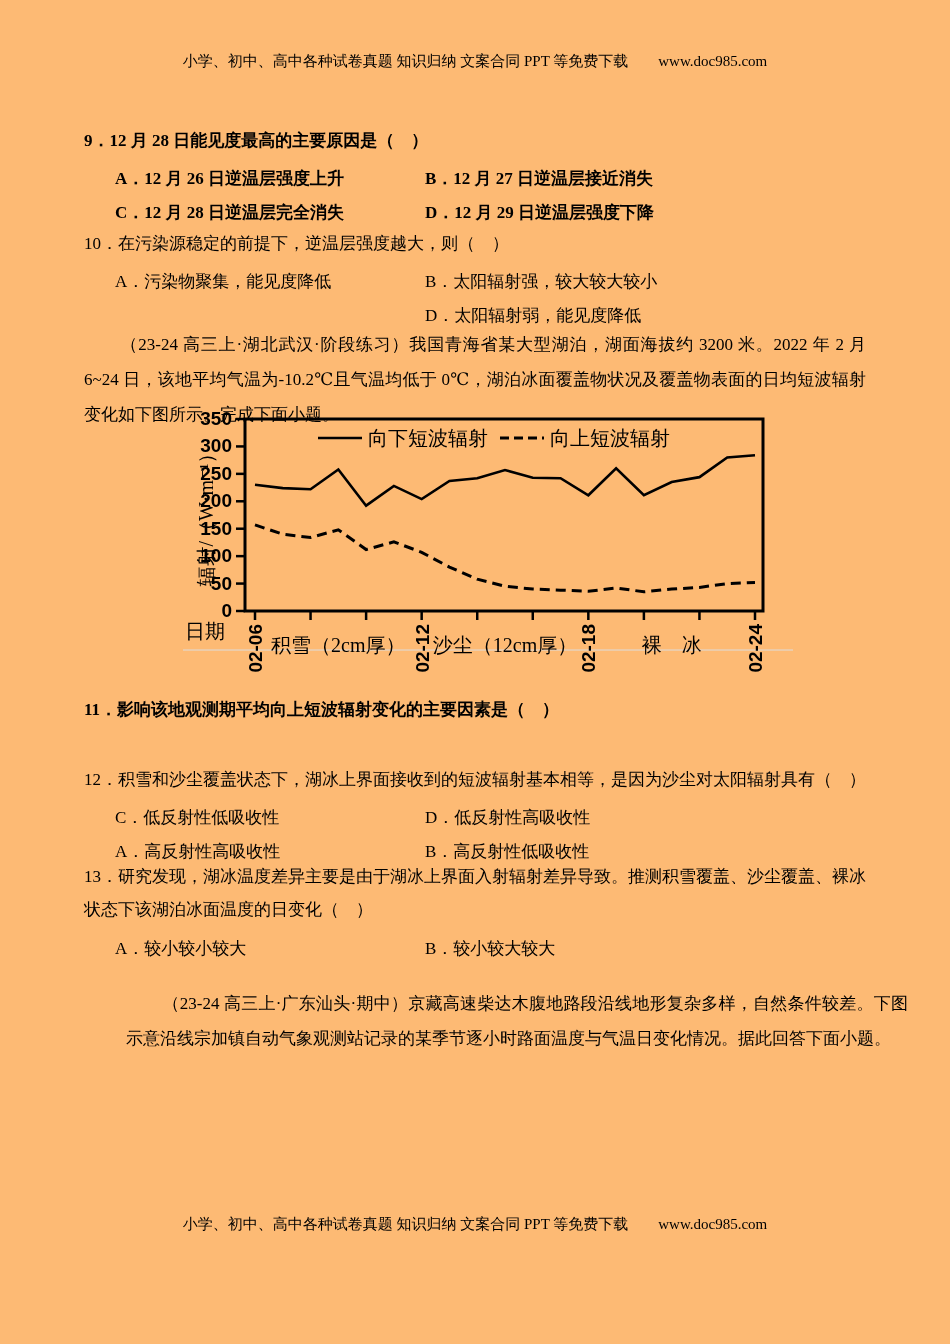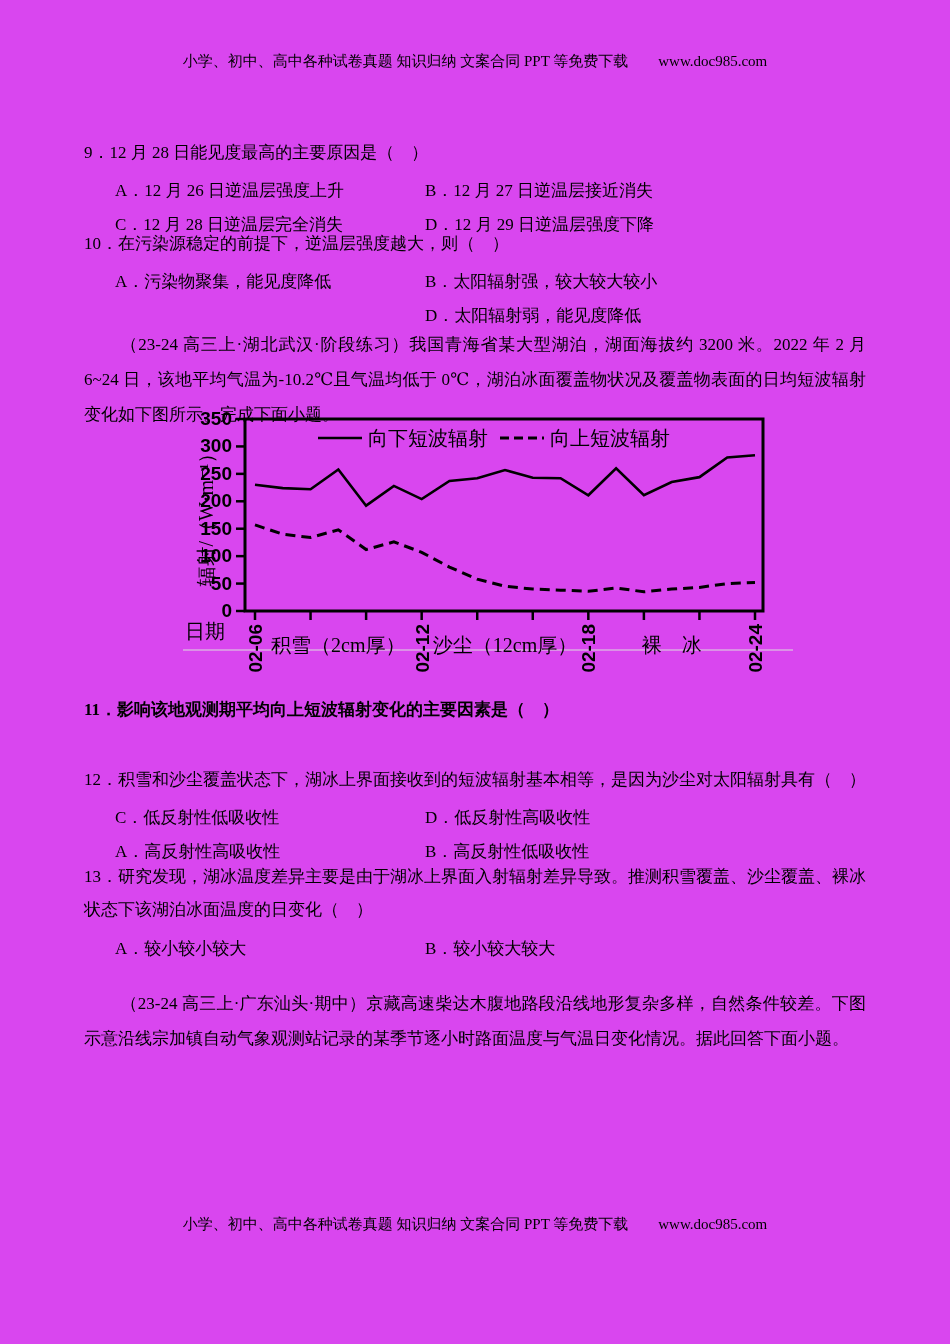--- a/index.html
+++ b/index.html
@@ -1,21 +1,21 @@
 <!DOCTYPE html>
 <html><head>
 <meta charset="utf-8">
 <style>
   html,body{margin:0;padding:0;background:#ffffff;}
   body{
     width:950px;height:1344px;
     font-family:"Liberation Serif","DejaVu Serif",serif;
     color:#000;font-size:17px;
   }
-  .page{position:relative;width:950px;height:1344px;background:#d946ef;overflow:hidden;}
+  .page{position:relative;width:950px;height:1344px;background:#fdba74;overflow:hidden;}
   .pagehdr{position:absolute;left:0;width:950px;text-align:center;font-size:15px;white-space:nowrap;}
   .hdr-top{top:52px;}
   .hdr-bot{top:1215px;}
   .site{margin-left:30px;}
   .block{position:absolute;left:84px;width:782px;}
   .stem{line-height:30px;}
   .qnum::after{content:"．";}
   .optl::after{content:"．";}
   .orow{position:relative;height:34px;line-height:34px;}
   .oa{position:absolute;left:31px;white-space:nowrap;text-align:right;}
@@ -30,21 +30,21 @@
 </style>
 </head>
 <body>
 
 <div class="page">
 
   <div class="pagehdr hdr-top">
     <span>小学、初中、高中各种试卷真题 知识归纳 文案合同 PPT 等免费下载</span><span class="site">www.doc985.com</span>
   </div>
 
-  <div class="block" style="top:138px;">
+  <div class="block" style="top:126px;font-weight:bold;">
     <div class="stem">
       <span class="qnum">9</span><span>12 月 28 日能见度最高的主要原因是（　）</span>
     </div>
     <div class="gap8"></div>
     <div class="orow">
       <span class="oa"><span class="optl">A</span><span>12 月 26 日逆温层强度上升</span></span>
       <span class="ob"><span class="optl">B</span><span>12 月 27 日逆温层接近消失</span></span>
     </div>
     <div class="orow">
       <span class="oa"><span class="optl">C</span><span>12 月 28 日逆温层完全消失</span></span>
@@ -152,19 +152,19 @@
     <div class="stem" style="line-height:33px;text-align:justify;">
       <span class="qnum">13</span><span>研究发现，湖冰温度差异主要是由于湖冰上界面入射辐射差异导致。推测积雪覆盖、沙尘覆盖、裸冰状态下该湖泊冰面温度的日变化（　）</span>
     </div>
     <div class="gap8"></div>
     <div class="orow">
       <span class="oa"><span class="optl">A</span><span>较小较小较大</span></span>
       <span class="ob"><span class="optl">B</span><span>较小较大较大</span></span>
     </div>
   </div>
 
-  <div class="block passage" style="top:986px;">（23-24 高三上·广东汕头·期中）京藏高速柴达木腹地路段沿线地形复杂多样，自然条件较差。下图示意沿线宗加镇自动气象观测站记录的某季节逐小时路面温度与气温日变化情况。据此回答下面小题。</div>
+  <div class="block passage" style="top:986px;margin-left:42px;">（23-24 高三上·广东汕头·期中）京藏高速柴达木腹地路段沿线地形复杂多样，自然条件较差。下图示意沿线宗加镇自动气象观测站记录的某季节逐小时路面温度与气温日变化情况。据此回答下面小题。</div>
 
   <div class="pagehdr hdr-bot">
     <span>小学、初中、高中各种试卷真题 知识归纳 文案合同 PPT 等免费下载</span><span class="site">www.doc985.com</span>
   </div>
 
 </div>
 
 </body></html>

